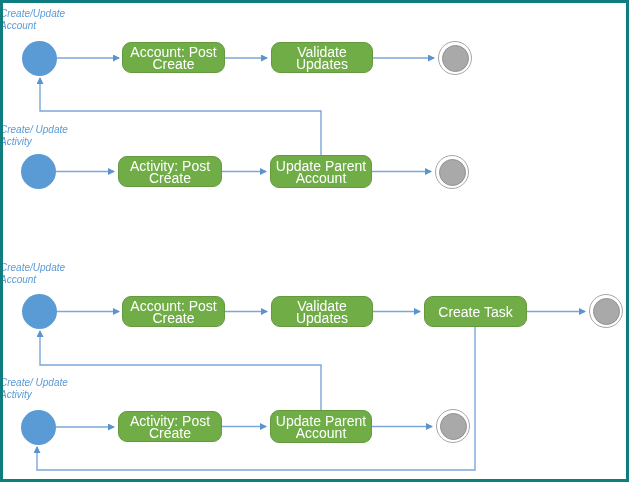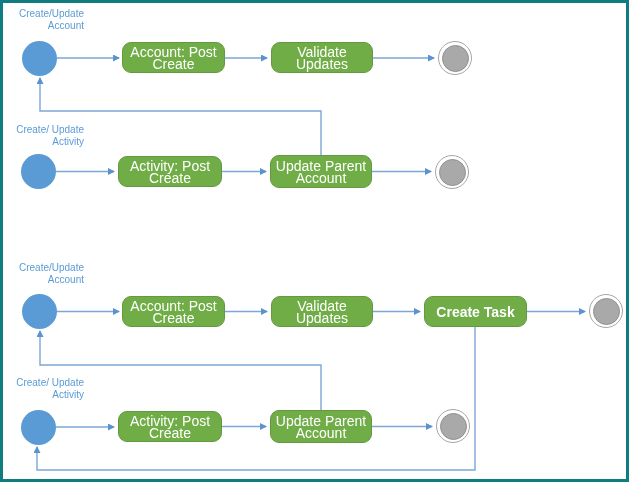--- a/index.html
+++ b/index.html
@@ -11,22 +11,22 @@
   .arrowhead{fill:var(--connector-arrow,#5B93CE);}
   .node{position:absolute;z-index:5;box-sizing:border-box;}
   .start-node{width:35px;height:35px;border-radius:50%;background:var(--start-node,#5B9BD5);}
   .task-node{background:var(--task-node,#70AD47);border:1px solid var(--task-border,#64993F);
     border-radius:9px;color:var(--task-text,#fff);font-size:14px;line-height:12px;
     display:flex;align-items:center;justify-content:center;text-align:center;padding:1px 3px;}
   .end-node{width:34px;height:34px;border-radius:50%;border:1.5px solid var(--end-node-ring,#A6A6A6);
     background:#fff;display:flex;align-items:center;justify-content:center;}
   .end-node .end-core{width:25px;height:25px;border-radius:50%;
     background:var(--end-node-fill,#A9A9A9);border:1px solid #909090;}
-  .trigger-label{position:absolute;z-index:5;width:84px;text-align:right;color:var(--label-text,#5B9BD5);
-    font-size:10px;line-height:12px;}
+  .trigger-label{position:absolute;z-index:5;width:84px;text-align:left;color:var(--label-text,#5B9BD5);
+    font-size:10px;line-height:12px;font-style:italic;}
   .trigger-label span{display:block;}
 </style>
 </head>
 <body>
 
 <div class="canvas">
   <div class="frame"></div>
 
   <svg class="wires" width="629" height="482" viewBox="0 0 629 482">
     <defs>
@@ -88,21 +88,21 @@
     <span>Create/Update</span>
     <span>Account</span>
   </div>
   <div class="node start-node" style="left:22px;top:294px;"></div>
   <div class="node task-node" style="left:122px;top:296px;width:103px;height:31px;">
     <span>Account: Post Create</span>
   </div>
   <div class="node task-node" style="left:271px;top:296px;width:102px;height:31px;">
     <span>Validate Updates</span>
   </div>
-  <div class="node task-node" style="left:424px;top:296px;width:103px;height:31px;font-weight:bold;">
+  <div class="node task-node" style="left:424px;top:296px;width:103px;height:31px;">
     <span>Create Task</span>
   </div>
   <div class="node end-node" style="left:589px;top:294px;">
     <div class="end-core"></div>
   </div>
 
   <div class="trigger-label" style="left:0px;top:377px;">
     <span>Create/ Update</span>
     <span>Activity</span>
   </div>

